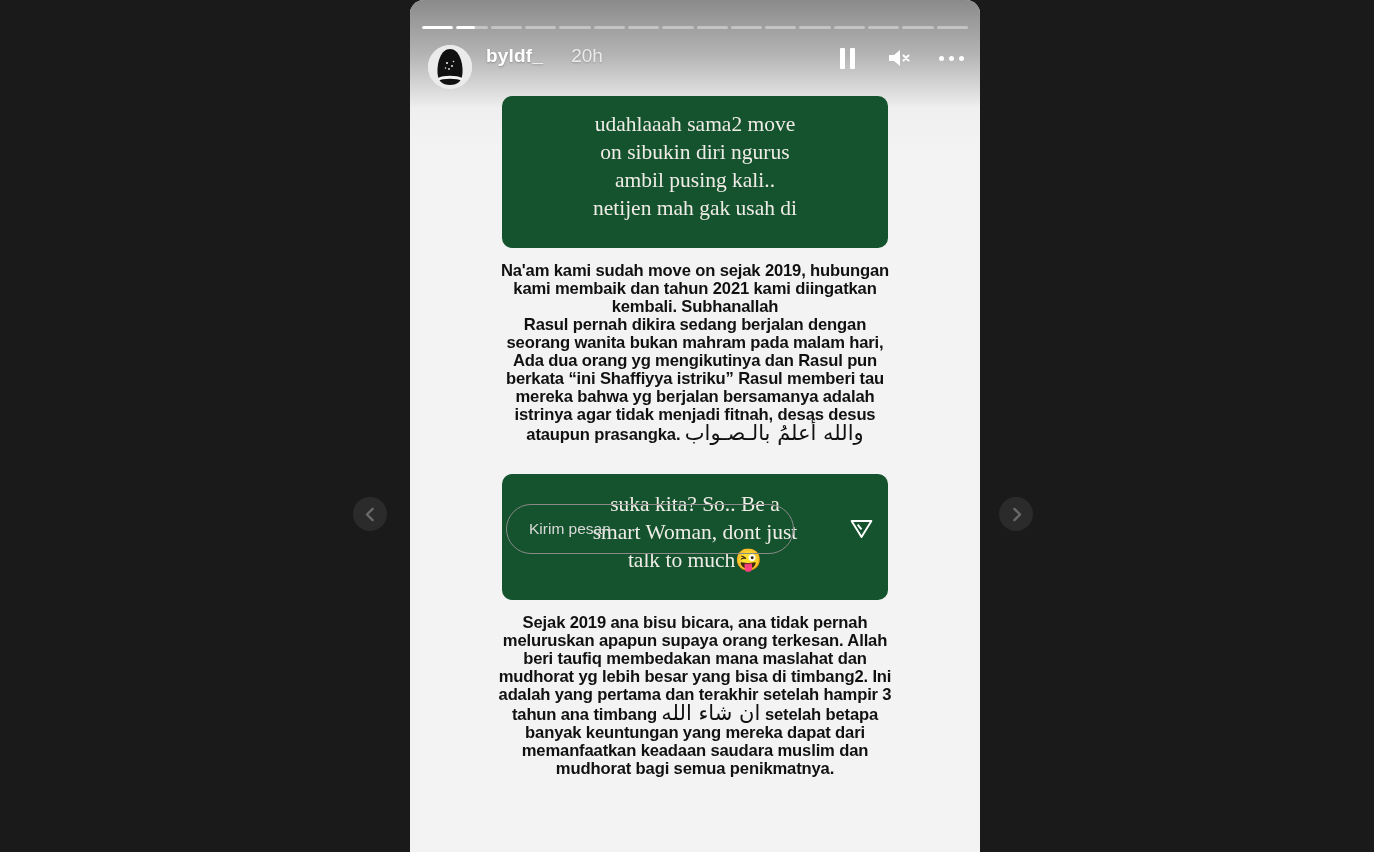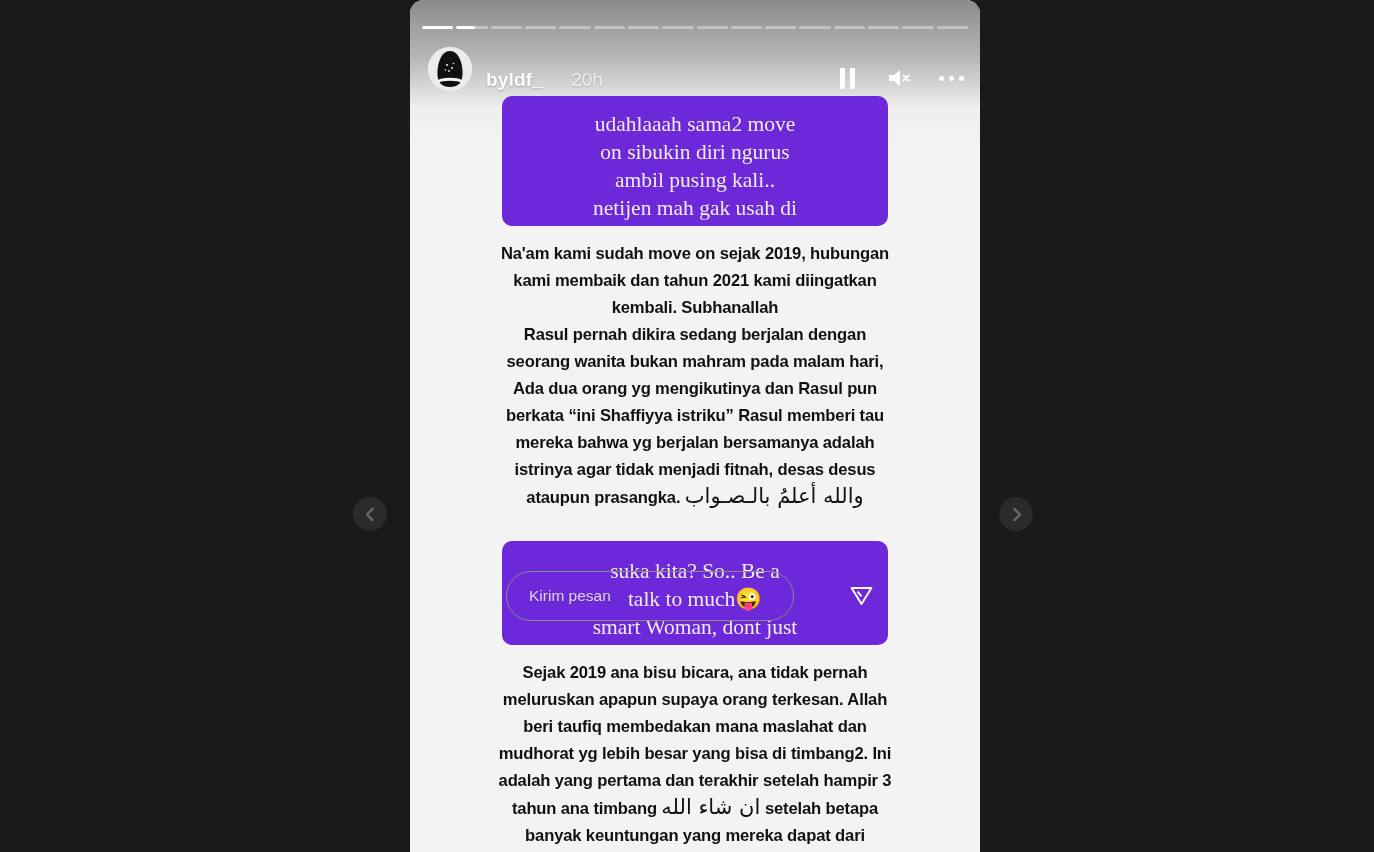--- a/index.html
+++ b/index.html
@@ -74,21 +74,21 @@
   }
 
   
   .story-header {
     position: absolute;
     top: 45px;
     left: 18px;
     right: 16px;
     height: 46px;
     display: flex;
-    align-items: flex-end;
+    align-items: flex-start;
     z-index: 6;
   }
   .avatar {
     width: 44px;
     height: 44px;
     border-radius: 50%;
     background: #e9e9ea;
     overflow: hidden;
     flex: 0 0 auto;
     position: relative;
@@ -147,23 +147,23 @@
   
   .story-content {
     position: absolute;
     left: 0; right: 0;
     top: 96px;
     z-index: 4;
   }
 
   .quote-card {
     margin: 0 92px;
-    background: #6d28d9;
+    background: #14532d;
     border-radius: 10px;
-    padding: 16px 18px 4px;
+    padding: 16px 18px 26px;
     box-sizing: border-box;
   }
   .quote-card .qline {
     font-family: "Liberation Serif", serif;
     color: #f0ece7;
     font-size: 21.5px;
     line-height: 28px;
     text-align: center;
     white-space: nowrap;
   }
@@ -172,21 +172,21 @@
     overflow: hidden;
     opacity: 0.75;
     margin-top: -9px;
   }
 
   .body-text {
     margin: 14px 86px 0;
     color: #111111;
     font-size: 16.6px;
     font-weight: bold;
-    line-height: 27px;
+    line-height: 18px;
     text-align: center;
     letter-spacing: -0.15px;
   }
   .body-text p { margin: 0; }
   .arabic {
     font-family: "DejaVu Sans", sans-serif;
     font-weight: normal;
     font-size: 21px;
     direction: rtl;
     unicode-bidi: isolate;
@@ -355,22 +355,22 @@
       </div>
 
       <div class="body-text">
         <p>Na'am kami sudah move on sejak 2019, hubungan kami membaik dan tahun 2021 kami diingatkan kembali. Subhanallah</p>
         <p><span>Rasul pernah dikira sedang berjalan dengan seorang wanita bukan mahram pada malam hari, Ada dua orang yg mengikutinya dan Rasul pun berkata  “ini Shaffiyya istriku” Rasul memberi tau mereka bahwa yg berjalan bersamanya adalah istrinya agar tidak menjadi fitnah, desas desus ataupun prasangka. </span><span class="arabic">والله أعلمُ بالـصـواب</span></p>
       </div>
 
       <div class="quote-group-2">
         <div class="quote-card">
           <div class="qline">suka kita? So.. Be a</div>
+          <div class="qline">smart Woman, dont just</div>
           <div class="qline">talk to much😜</div>
-          <div class="qline">smart Woman, dont just</div>
         </div>
 
         <div class="msg-bar">
           <div class="msg-input">Kirim pesan</div>
           <div class="send-btn">
             <span>
               <svg width="27" height="27" viewBox="0 0 24 24" fill="none" stroke="currentColor" stroke-width="1.7" stroke-linejoin="round">
                 <path d="M3.2 6.2 L20.8 6.2 L12 20.4 Z"></path>
                 <path d="M8.6 9.4 L12 13.6"></path>
               </svg>

